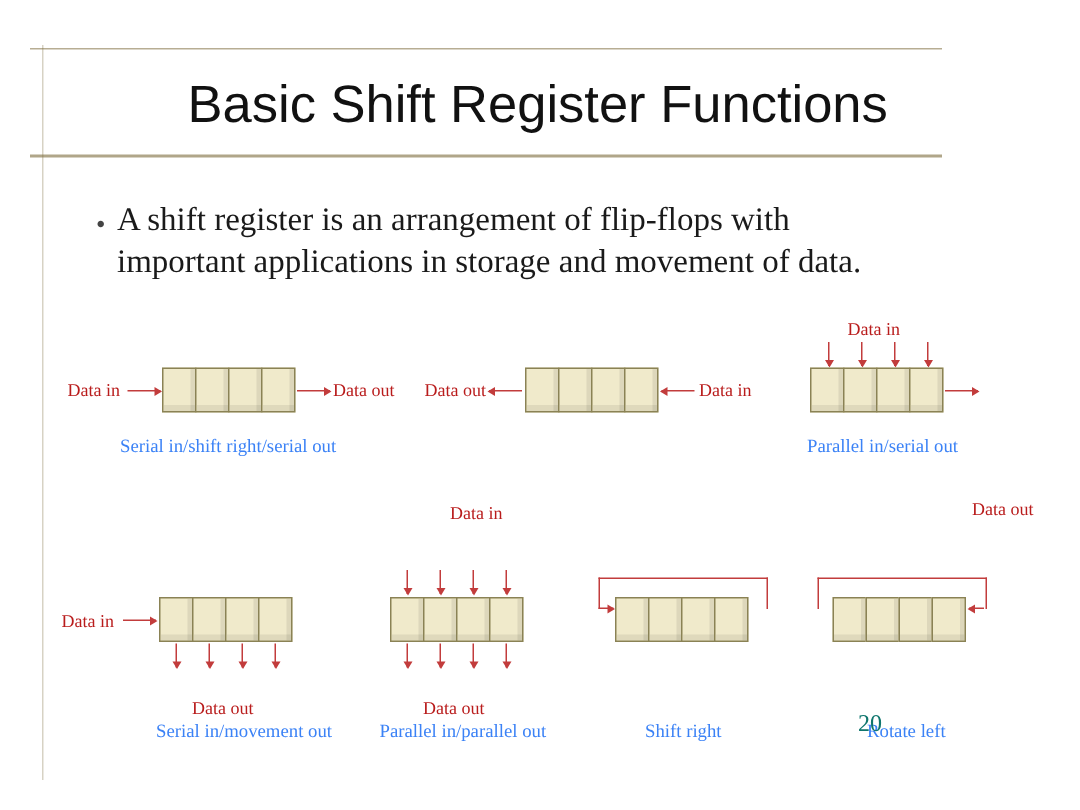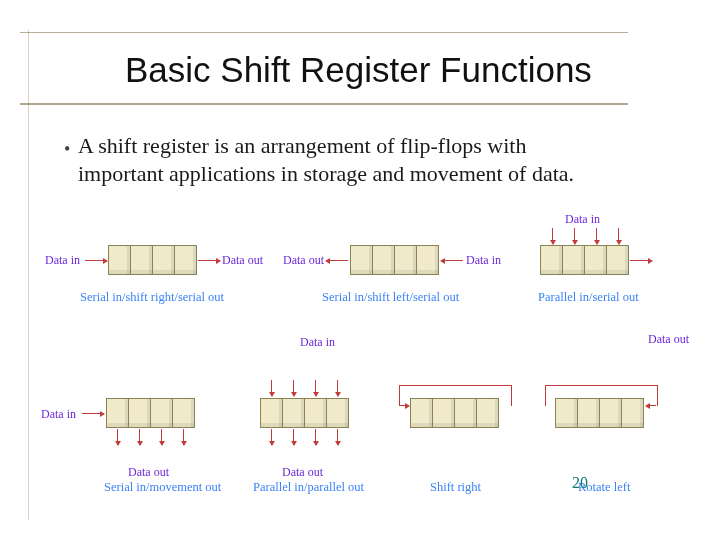--- a/index.html
+++ b/index.html
@@ -66,21 +66,21 @@
   .bullet .dot {
     position: absolute;
     left: -14px;
     top: 6px;
     font-size: 18px;
     color: #444;
   }
   .label {
     position: absolute;
     font-size: 12px;
-    color: #6d28d9;
+    color: #b91c1c;
     font-family: "Times New Roman", Times, serif;
     white-space: nowrap;
   }
   .caption {
     position: absolute;
     font-size: 12.5px;
     color: #3b82f6;
     font-family: "Times New Roman", Times, serif;
     white-space: nowrap;
   }
@@ -178,21 +178,20 @@
   <div class="label" style="top:253px;left:283px">Data out</div>
   <div class="arr-l" style="top:260px;left:326px;width:22px"></div>
   <div class="reg" style="top:245px;left:350px">
     <div class="ff"></div>
       <div class="ff"></div>
       <div class="ff"></div>
       <div class="ff"></div>
   </div>
   <div class="arr-l" style="top:260px;left:441px;width:22px"></div>
   <div class="label" style="top:253px;left:466px">Data in</div>
-  <div class="caption" style="top:290px;left:322px">Serial in/shift left/serial out</div>
 
   <div class="label" style="top:212px;left:565px">Data in</div>
   <div class="arr-d" style="top:228px;left:552px;height:16px"></div>
   <div class="arr-d" style="top:228px;left:574px;height:16px"></div>
   <div class="arr-d" style="top:228px;left:596px;height:16px"></div>
   <div class="arr-d" style="top:228px;left:618px;height:16px"></div>
   <div class="reg" style="top:245px;left:540px">
     <div class="ff"></div>
       <div class="ff"></div>
       <div class="ff"></div>

